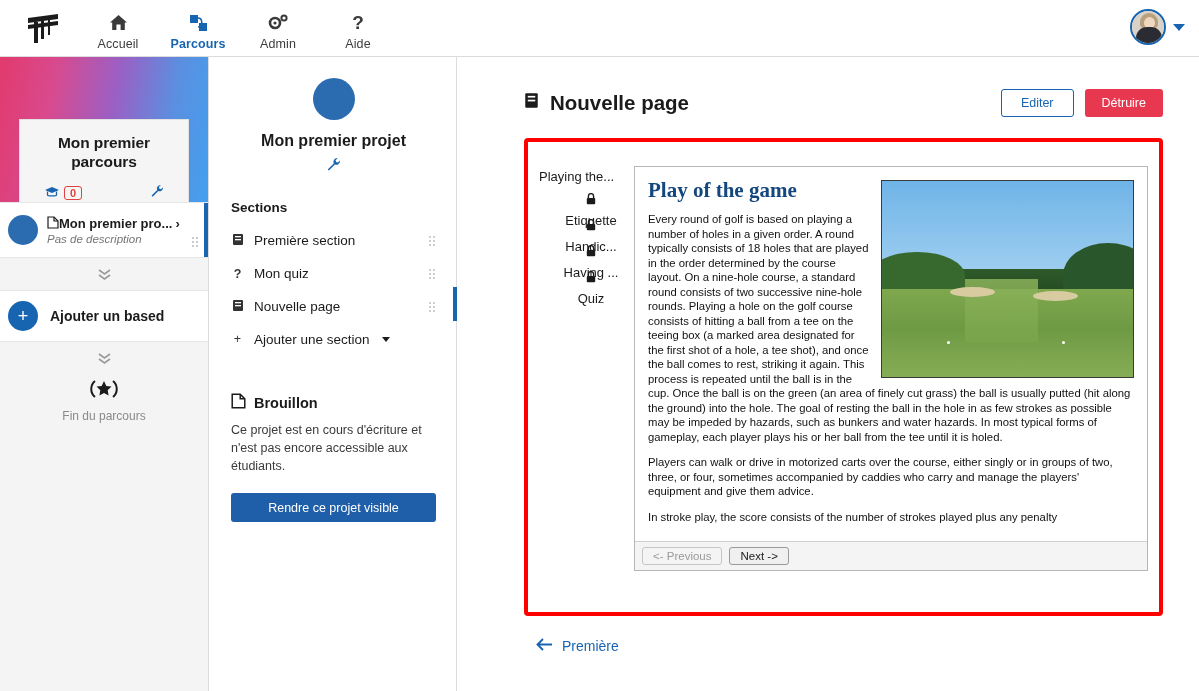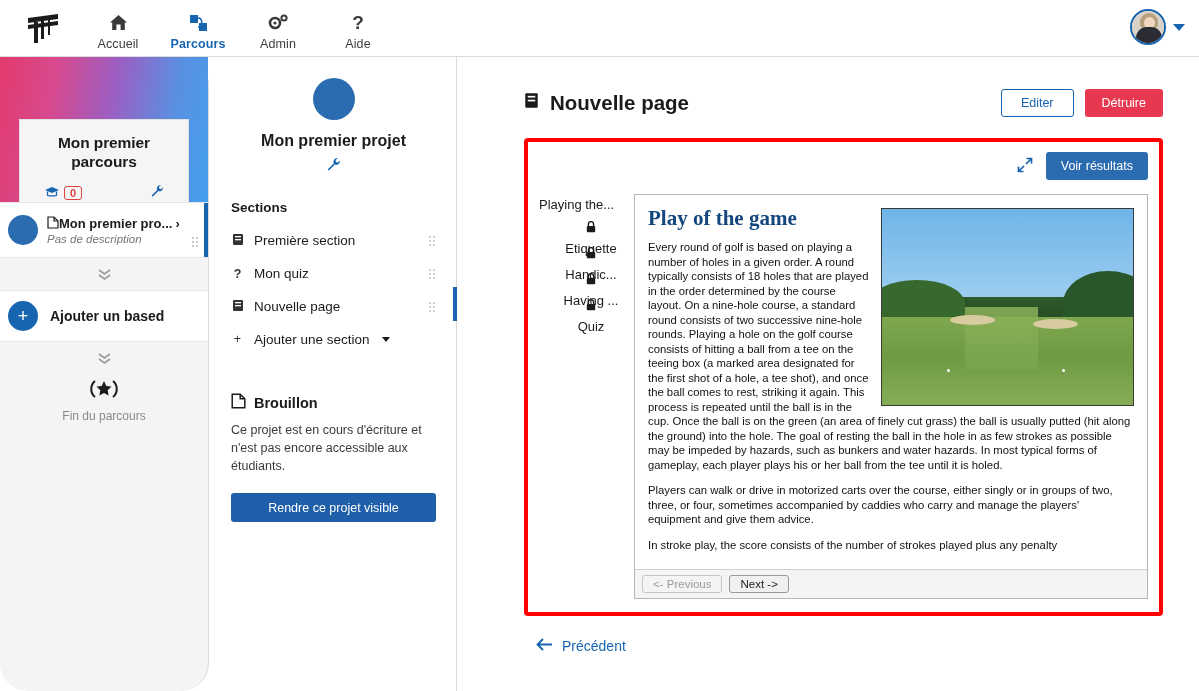--- a/index.html
+++ b/index.html
@@ -58,21 +58,20 @@
     border-right: 6px solid transparent; border-top: 7px solid #1765b0;
     cursor: pointer;
   }
 
   
   .sidebar {
     position: absolute; top: 57px; left: 0;
     width: 209px; height: 634px;
     background: #f4f4f4;
     border-right: 1px solid #dcdcdc;
-    border-radius: 28px;
   }
   .sb-hero {
     position: relative; height: 145px;
     background: linear-gradient(100deg, #e23a6d 0%, #d84a8e 25%, #9b5fc4 52%, #5b8fe0 78%, #44a0ef 100%);
   }
   .sb-card {
     position: absolute; left: 19px; top: 62px; width: 170px;
     background: #f5f5f5; border: 1px solid #e2e2e2;
     padding: 13px 10px 10px 10px; text-align: center;
     box-shadow: 0 1px 2px rgba(0,0,0,.07);
@@ -503,28 +502,20 @@
         </svg>
     </span>
     <span class="page-title">Nouvelle page</span>
     <div class="head-btns">
       <button class="btn-edit">Editer</button>
       <button class="btn-del">Détruire</button>
     </div>
   </div>
 
   <div class="red-frame">
-    <div class="frame-toolbar">
-      <span class="expand-ico">
-        <svg width="16" height="16" viewBox="0 0 16 16">
-            <path d="M9.5 1.5 H14.5 V6.5 M14.5 1.5 L9 7 M6.5 14.5 H1.5 V9.5 M1.5 14.5 L7 9" fill="none" stroke="#1765b0" stroke-width="1.7"></path>
-          </svg>
-      </span>
-      <button class="btn-results">Voir résultats</button>
-    </div>
 
     <div class="scorm-area">
       <div class="scorm-tree">
         <div class="tree-root">Playing the...</div>
 
         <div class="tree-item">
           <span class="lock-ico">
             <svg width="10" height="12" viewBox="0 0 10 12">
                 <path d="M2.4 5 V3.2 a2.6 2.6 0 0 1 5.2 0 V5" fill="none" stroke="#1b1b1b" stroke-width="1.4"></path>
                 <rect x="0.8" y="5" width="8.4" height="6.3" rx="1" fill="#1b1b1b"></rect>
@@ -588,15 +579,15 @@
       </div>
     </div>
   </div>
 
   <div class="prev-link">
     <span>
       <svg width="17" height="13" viewBox="0 0 17 13">
           <path d="M7 1 L1.5 6.5 L7 12 M1.5 6.5 H16" fill="none" stroke="#1765b0" stroke-width="1.9"></path>
         </svg>
     </span>
-    <span>Précédent</span>
+    <span>Première</span>
   </div>
 </div>
 
 </body></html>

